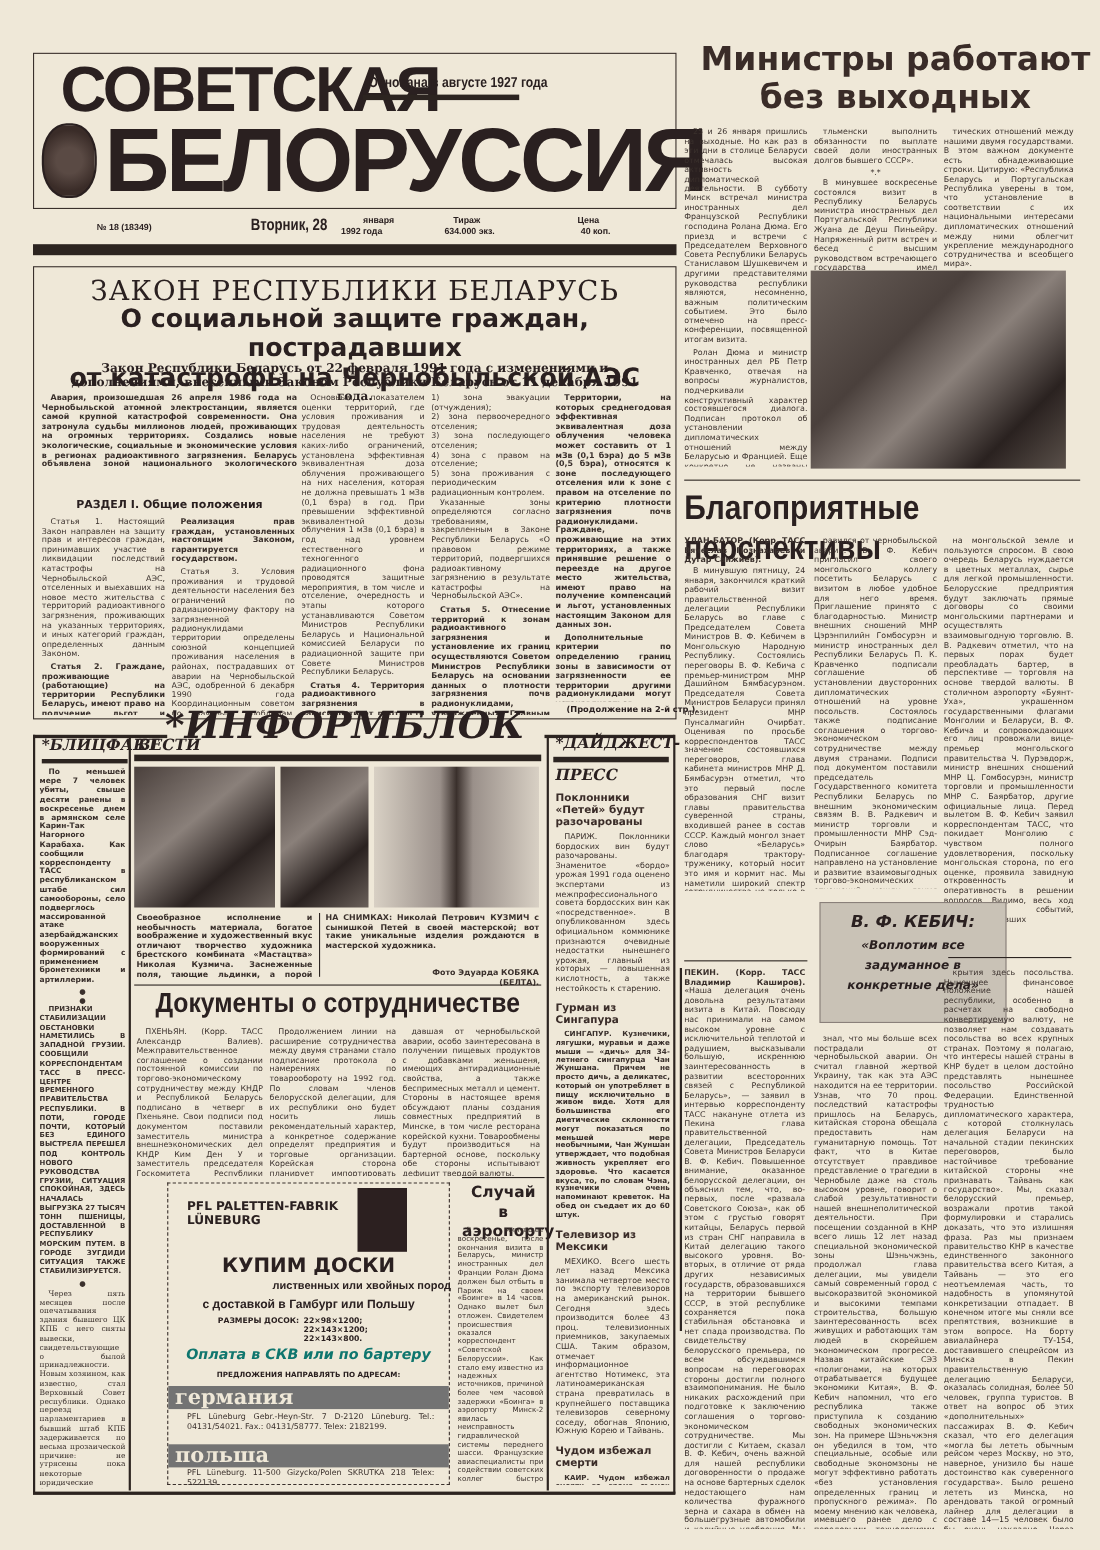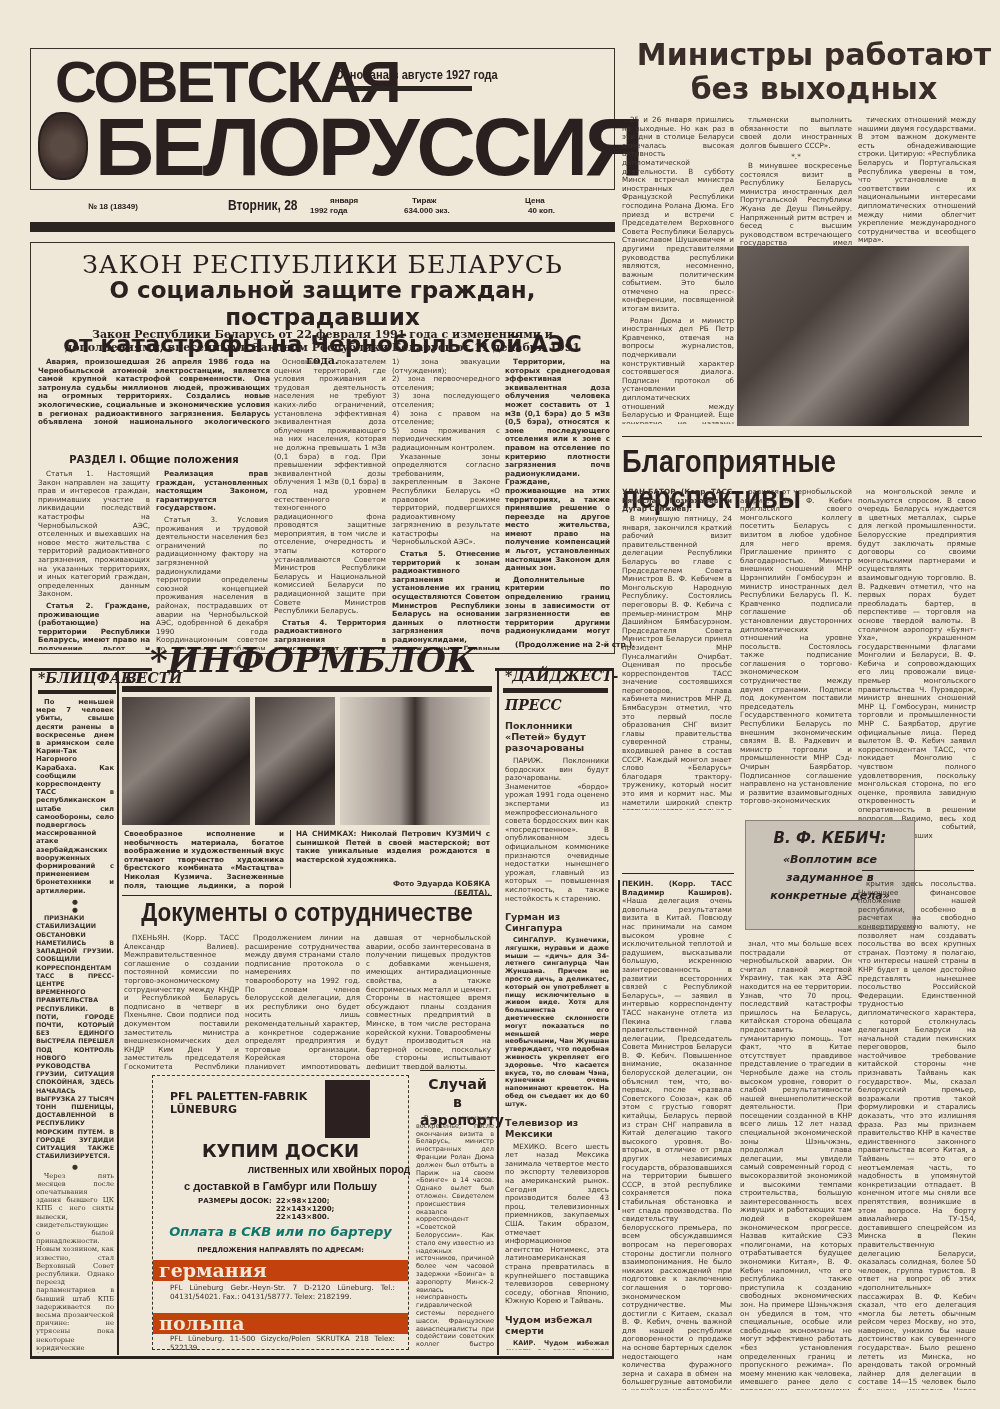--- a/index.html
+++ b/index.html
@@ -31,21 +31,21 @@
 
 #info-title{left:150px;top:640px;font-size:34px;font-weight:bold;font-style:italic;color:#2a2020}
 #info-line-l{left:30px;top:668px;width:122px;height:3px}
 #info-line-r{left:495px;top:668px;width:118px;height:3px}
 .sect{font-size:14px;font-weight:bold;font-style:italic;color:#2a2020}
 .photo{background:linear-gradient(140deg,#4a403c,#8a807a 40%,#2a2220 70%,#6a605a)}
 .vline{width:2px;background:#2c2420}
 .hl{font-size:9.5px;font-weight:bold;color:#3a2c28}
 
 #ad{left:152px;top:1075px;width:257px;height:275px;border:1px dashed #3a302c}
-.band{background:#c2410c;color:#efe8d8;font-family:"DejaVu Serif",serif;font-weight:bold;font-size:19px;padding-left:6px;line-height:21px}
+.band{background:#737373;color:#efe8d8;font-family:"DejaVu Serif",serif;font-weight:bold;font-size:19px;padding-left:6px;line-height:21px}
 
 #kebich{left:745px;top:820px;width:170px;height:110px;background:#c9c2b6;border:1px solid #8a807a;text-align:center;font-style:italic;font-weight:bold;color:#2a2020}
 </style>
 </head>
 <body>
 
 <div class="abs" id="masthead"></div>
 <div class="abs" id="emblem"></div>
 <div class="abs" id="title1">СОВЕТСКАЯ</div>
 <div class="abs" id="title2">БЕЛОРУССИЯ</div>

